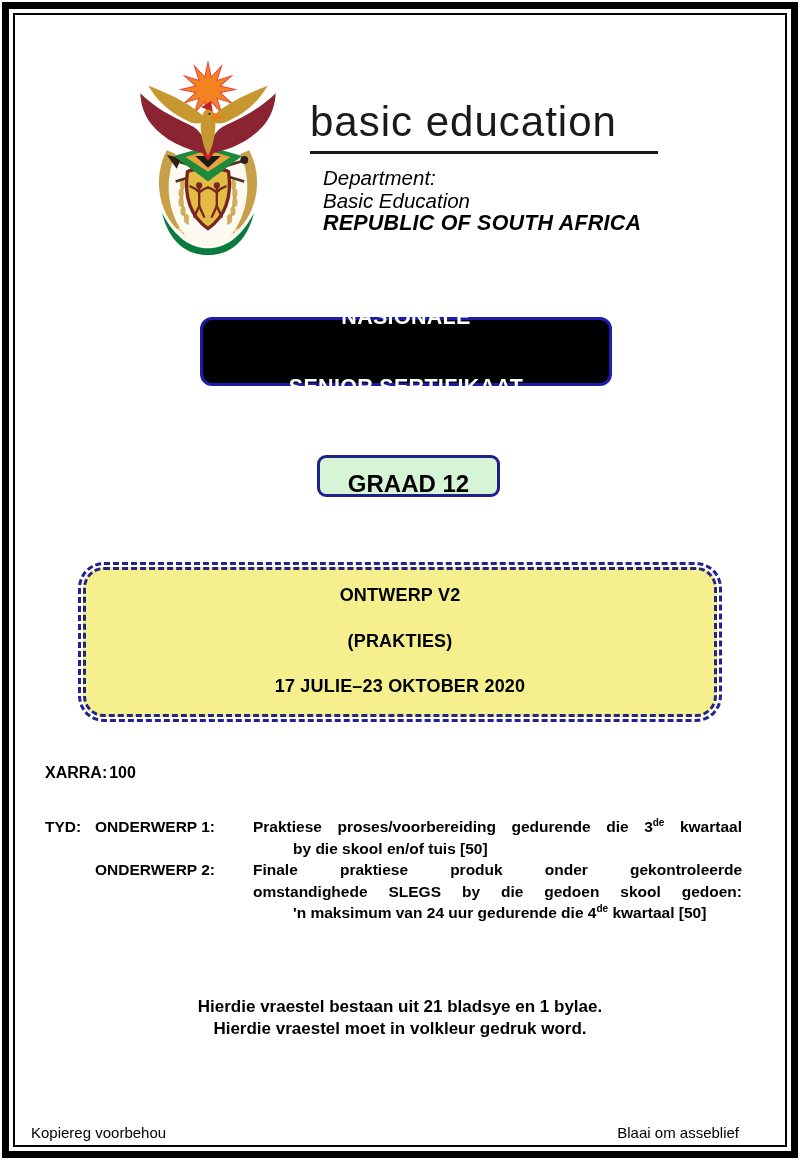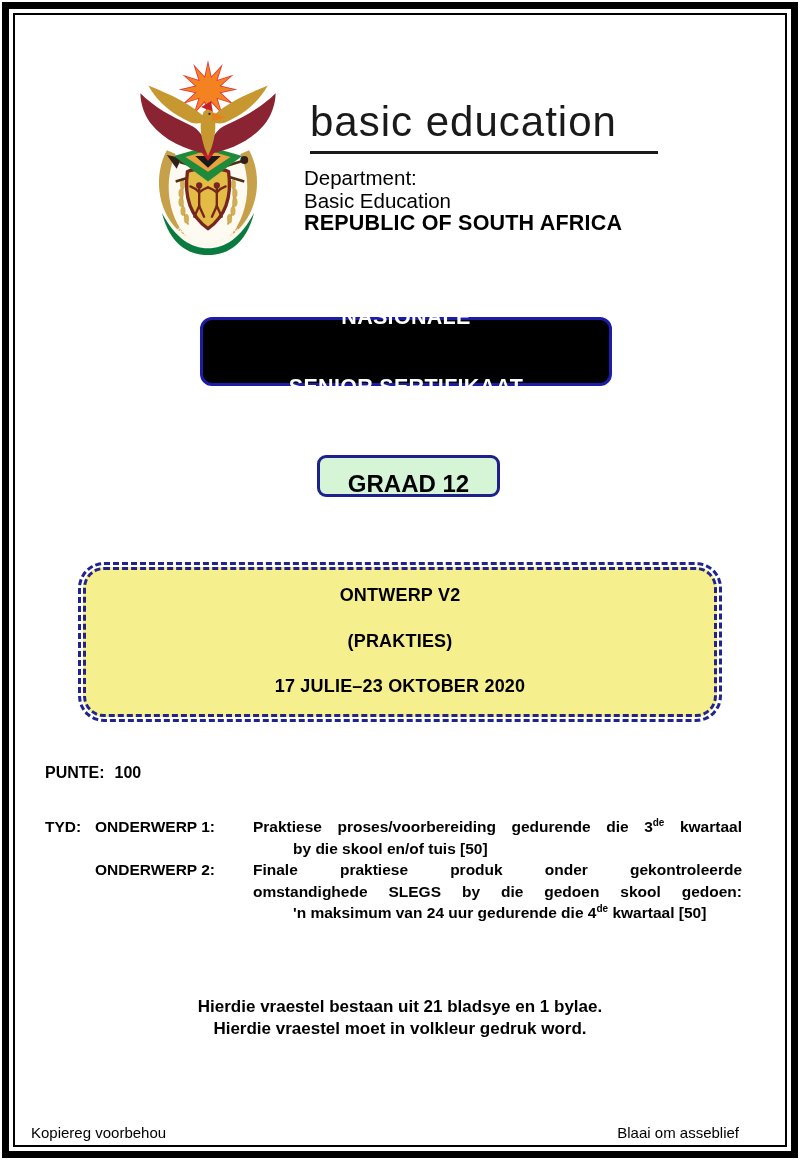--- a/index.html
+++ b/index.html
@@ -5,21 +5,21 @@
   * { margin:0; padding:0; box-sizing:border-box; }
   html,body { width:800px; height:1160px; background:#fff; font-family:"Liberation Sans","DejaVu Sans",sans-serif; color:#000; }
   .page { position:relative; width:800px; height:1160px; background:#fff; overflow:hidden; }
   .frame-outer { position:absolute; inset:2px; border:7px solid #000; pointer-events:none; }
   .frame-inner { position:absolute; inset:13px; border:2px solid #000; pointer-events:none; }
 
   
   .coat { position:absolute; left:134px; top:60px; width:148px; height:196px; }
   .wordmark { position:absolute; left:310px; top:98px; font-size:42px; font-weight:400; letter-spacing:1px; color:#1a1a1a; }
   .wordmark-rule { position:absolute; left:310px; top:151px; width:348px; height:3px; background:#1a1a1a; }
-  .dept { position:absolute; left:304px; top:166px; font-size:20.5px; line-height:23px; }
+  .dept { position:absolute; left:323px; top:166px; font-size:20.5px; line-height:23px;font-style:italic; }
   .dept .bold { font-weight:bold; font-size:21.5px; letter-spacing:0.2px; }
 
   
   .cert-box { position:absolute; left:200px; top:317px; width:412px; height:69px; background:#000;
               border:3px solid #1c1ca8; border-radius:12px; display:flex; flex-direction:column;
               align-items:center; justify-content:center;gap:44px; }
   .cert-box div { color:#fff; font-weight:bold; font-size:21.5px; line-height:26px; letter-spacing:0.3px; }
 
   
   .grade-box { position:absolute; left:317px; top:455px; width:183px; height:42px; background:#d6f5d6;
@@ -29,21 +29,21 @@
   
   .subject-outer { position:absolute; left:78px; top:562px; width:644px; height:160px;
                    border:3px dashed #23238c; border-radius:26px; padding:2px; }
   .subject-inner { width:100%; height:100%; background:#f5f08d; border:3px dashed #23238c; border-radius:21px;
                    display:flex; flex-direction:column; justify-content:space-between; align-items:center;
                    padding:15px 0 17px;gap:13px; }
   .subject-inner div { font-weight:bold; font-size:18px; letter-spacing:0.2px; }
 
   
   .marks { position:absolute; left:45px; top:764px; font-size:16px; font-weight:bold; }
-  .marks .val { margin-left:10px; }
+  .marks .val { margin-left:2px; }
   .time-block { position:absolute; left:45px; top:816px; width:697px; display:grid;
                 grid-template-columns:50px 158px 1fr; font-size:15.5px; font-weight:bold; line-height:21.5px; }
   .topic-text .jline { text-align:justify; text-align-last:justify; }
   .topic-text .nline { text-align:left;margin-left:40px; }
   sup { font-size:10px; vertical-align:super; line-height:0; }
 
   
   .notes { position:absolute; left:0; top:996px; width:800px; text-align:center;
            font-weight:bold; font-size:17px; line-height:22px; }
 
@@ -162,21 +162,21 @@
 
   <div class="subject-outer">
     <div class="subject-inner">
       <div>ONTWERP V2</div>
       <div>(PRAKTIES)</div>
       <div>17 JULIE–23 OKTOBER 2020</div>
     </div>
   </div>
 
   <div class="marks">
-    <span>PUNTE:</span><span class="val">100</span>
+    <span>XARRA:</span><span class="val">100</span>
   </div>
 
   <div class="time-block">
     <div>TYD:</div>
     <div>ONDERWERP 1:</div>
     <div class="topic-text">
       <div class="jline"><span>Praktiese proses/voorbereiding gedurende die 3</span><sup>de</sup><span> kwartaal</span></div>
       <div class="nline">by die skool en/of tuis [50]</div>
     </div>
     <div></div>

